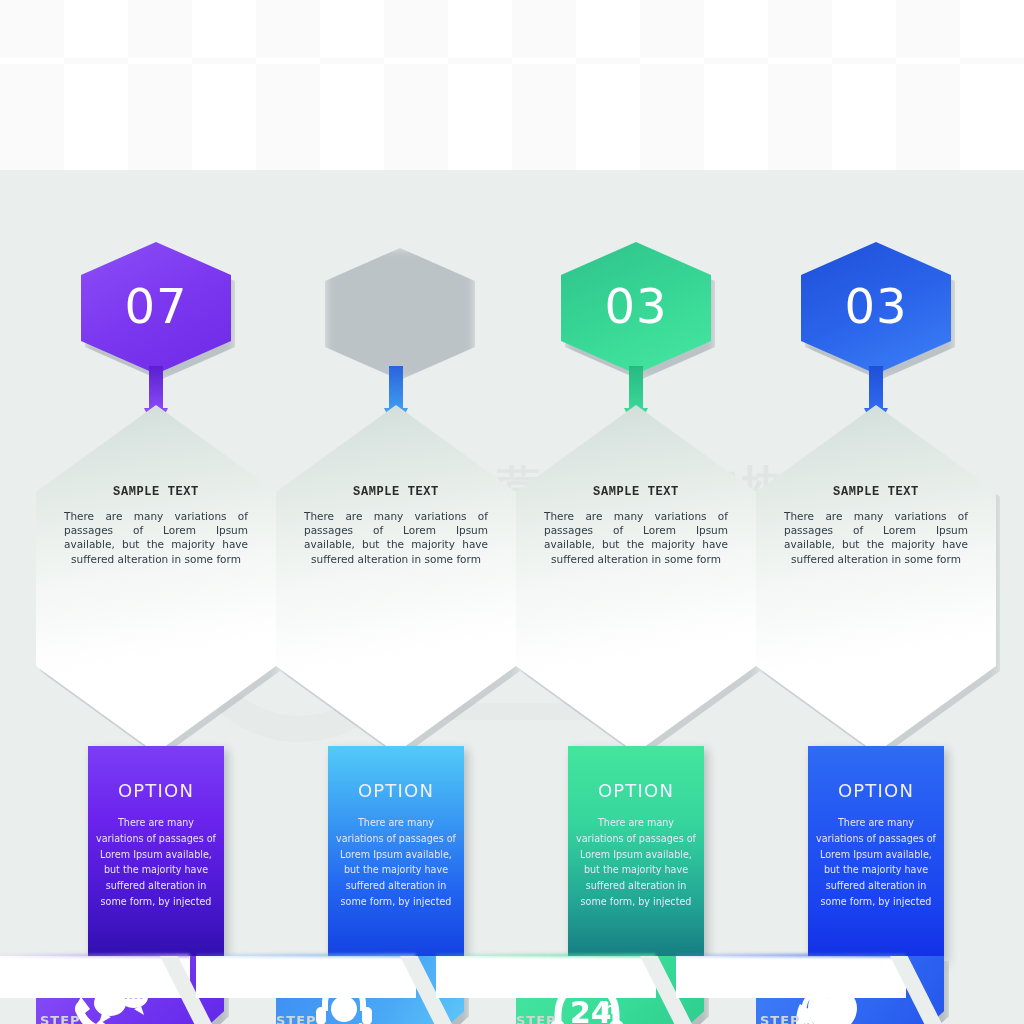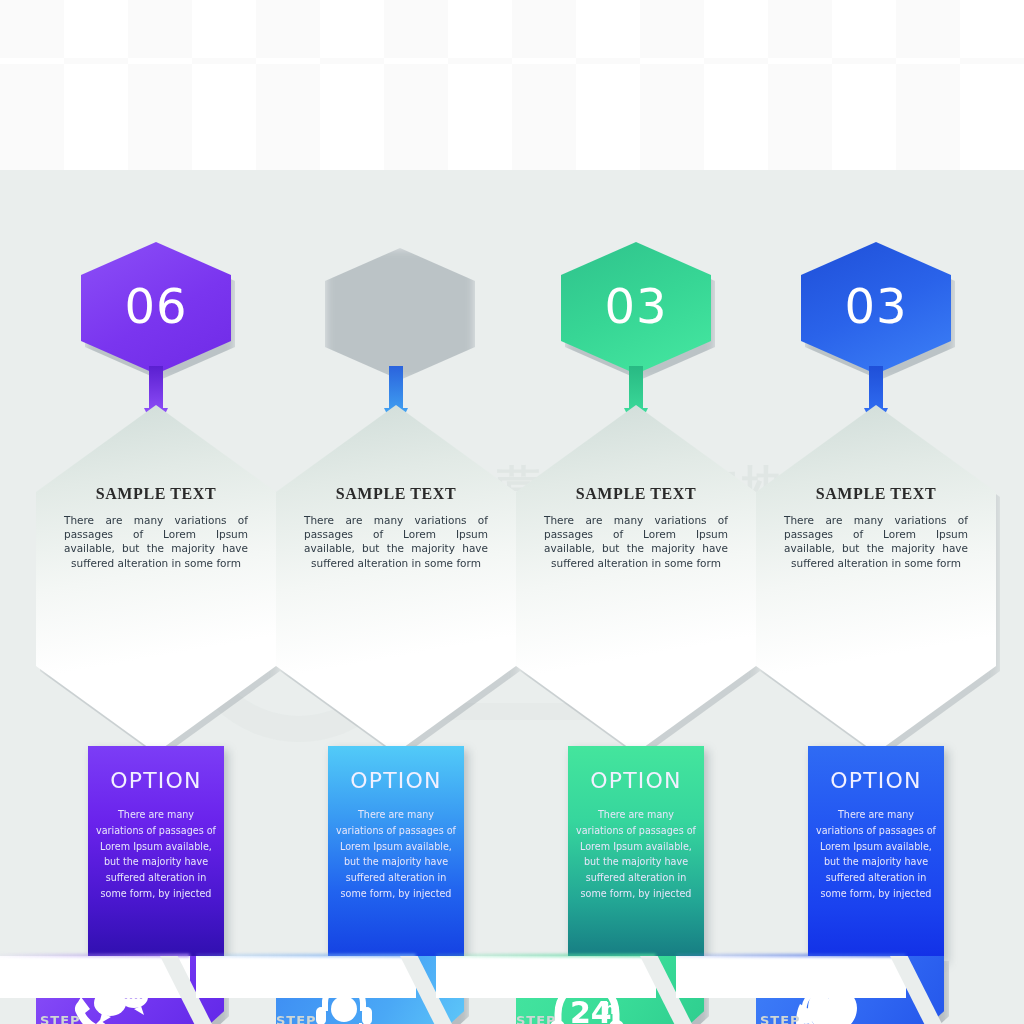--- a/index.html
+++ b/index.html
@@ -107,41 +107,41 @@
     text-align:center;
     box-sizing:border-box;
     padding:0 22px;
   }
   .whitehex-shadow{
     position:absolute;left:4px;top:240px;width:240px;height:348px;
     clip-path:polygon(50% 0%,100% 25%,100% 75%,50% 100%,0% 75%,0% 25%);
     background:rgba(90,105,115,.22);filter:blur(6px);
   }
   .wh-title{
-    margin-top:80px;font-size:16px;font-weight:700;color:#2a2a2a;letter-spacing:.6px;
-    font-family:Liberation Serif, serif;
+    margin-top:80px;font-size:12px;font-weight:700;color:#2a2a2a;letter-spacing:.6px;
+    font-family:Liberation Mono, monospace;
   }
   .wh-body{
     margin-top:10px;font-size:10.5px;line-height:14.2px;color:#2f3b45;
     text-align:justify;text-align-last:center;
     padding:0 6px;
     font-family:"DejaVu Sans",sans-serif;
   }
 
   
   .ribbon{
     position:absolute;left:52px;top:576px;width:136px;height:214px;
     text-align:center;color:#ffffff;box-sizing:border-box;
   }
   .ribbon-shadow{
     position:absolute;left:56px;top:580px;width:136px;height:214px;
     background:rgba(70,85,95,.30);filter:blur(5px);
   }
   .rb-title{
-    padding-top:22px;font-size:22px;font-weight:400;letter-spacing:1.2px;
+    padding-top:34px;font-size:18px;font-weight:400;letter-spacing:1.2px;
     font-family:"DejaVu Sans",sans-serif;color:#f2f0ff;
   }
   .rb-body{
     margin-top:14px;font-size:9.6px;line-height:15.8px;
     color:#e8e6fb;padding:0 6px;
     font-family:"DejaVu Sans",sans-serif;
   }
 
   
   .plate{
@@ -189,21 +189,21 @@
       <i style="left:100px;top:0;width:16px;height:80px;"></i>
     </div>
     <div class="wm-box"></div>
   </div>
   <div class="wm-text line1">营销创意与协作平台</div>
   <div class="wm-text line2">商用请获取授权</div>
 
   <div class="col c0">
     <div class="numhex-shadow"></div>
     <div class="numhex" style="background:linear-gradient(150deg,#8c4ff7 0%,#7a35ef 55%,#6f2ae6 100%);">
-      <span>06</span>
+      <span>07</span>
     </div>
 
     <div class="arrow">
       <div class="stem" style="background:linear-gradient(180deg,#5a1fd0,#8a4af5);"></div>
       <div class="head" style="background:linear-gradient(180deg,#8a4af5,#a06bff);"></div>
     </div>
 
     <div class="whitehex-shadow"></div>
     <div class="whitehex">
       <div class="wh-title">SAMPLE TEXT</div>

